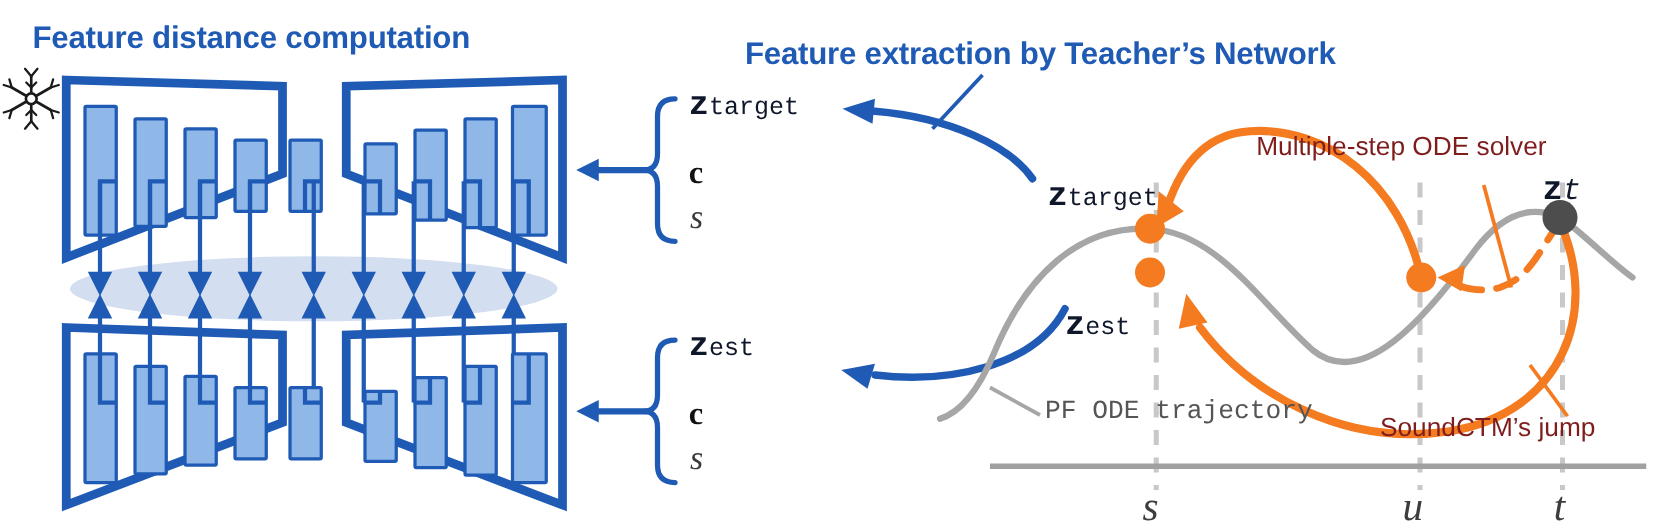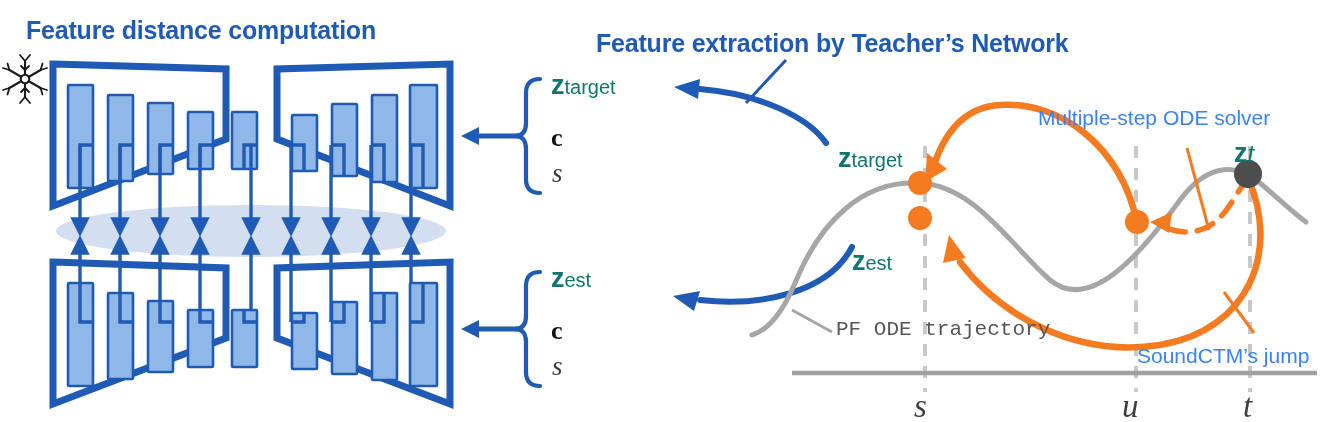--- a/index.html
+++ b/index.html
@@ -15,23 +15,23 @@
     font-weight:bold;
     color:#1F5BB5;
     font-size:25px;
     letter-spacing:-0.2px;
     white-space:nowrap;
   }
   #title-left{left:26px;top:16px;}
   #title-right{left:596px;top:17px;margin-top:12px;}
 
   .mathlabel{
-    font-family:Liberation Sans, sans-serif;
+    font-family:Liberation Mono, monospace;
     white-space:nowrap;
-    color:#0f766e;
+    color:#0f172a;
   }
   .mathlabel .bz{font-weight:bold;font-size:27px;}
   .mathlabel .sub{font-size:20px;}
   .mathlabel .ital{font-style:italic;font-size:24px;}
   .scalar-s{
     font-family:"Liberation Serif", serif;
     font-style:italic;
     font-size:27px;
     color:#3a3a3a;
   }
@@ -44,21 +44,21 @@
   .axis-tick{
     font-family:"Liberation Serif", serif;
     font-style:italic;
     font-size:33px;
     color:#3d3d3d;
   }
   .ann-gray{
     font-size:21px;color:#555555;white-space:nowrap;
   }
   .ann-orange{
-    font-size:21px;color:#3b82f6;white-space:nowrap;margin-left:33px;
+    font-size:21px;color:#7f1d1d;white-space:nowrap;
   }
   svg{overflow:visible;}
 </style>
 </head>
 <body>
 
 <div id="root">
 
   <div class="abs title" id="title-left">Feature distance computation</div>
 
@@ -300,19 +300,19 @@
   </div>
 
   <div class="abs mathlabel" style="left:1234px;top:138px;">
     <span class="bz">z</span><span class="sub ital">t</span>
   </div>
 
   <div class="abs ann-orange" style="left:1005px;top:106px;">Multiple-step ODE solver</div>
 
   <div class="abs ann-gray" style="left:836px;top:318px;font-family:Liberation Mono, monospace;">PF ODE trajectory</div>
 
-  <div class="abs ann-orange" style="left:1104px;top:344px;">SoundCTM’s jump</div>
+  <div class="abs ann-orange" style="left:1104px;top:331px;">SoundCTM’s jump</div>
 
   <div class="abs axis-tick" style="left:914px;top:388px;">s</div>
   <div class="abs axis-tick" style="left:1122px;top:388px;">u</div>
   <div class="abs axis-tick" style="left:1243px;top:388px;">t</div>
 
 </div>
 
 </body></html>

